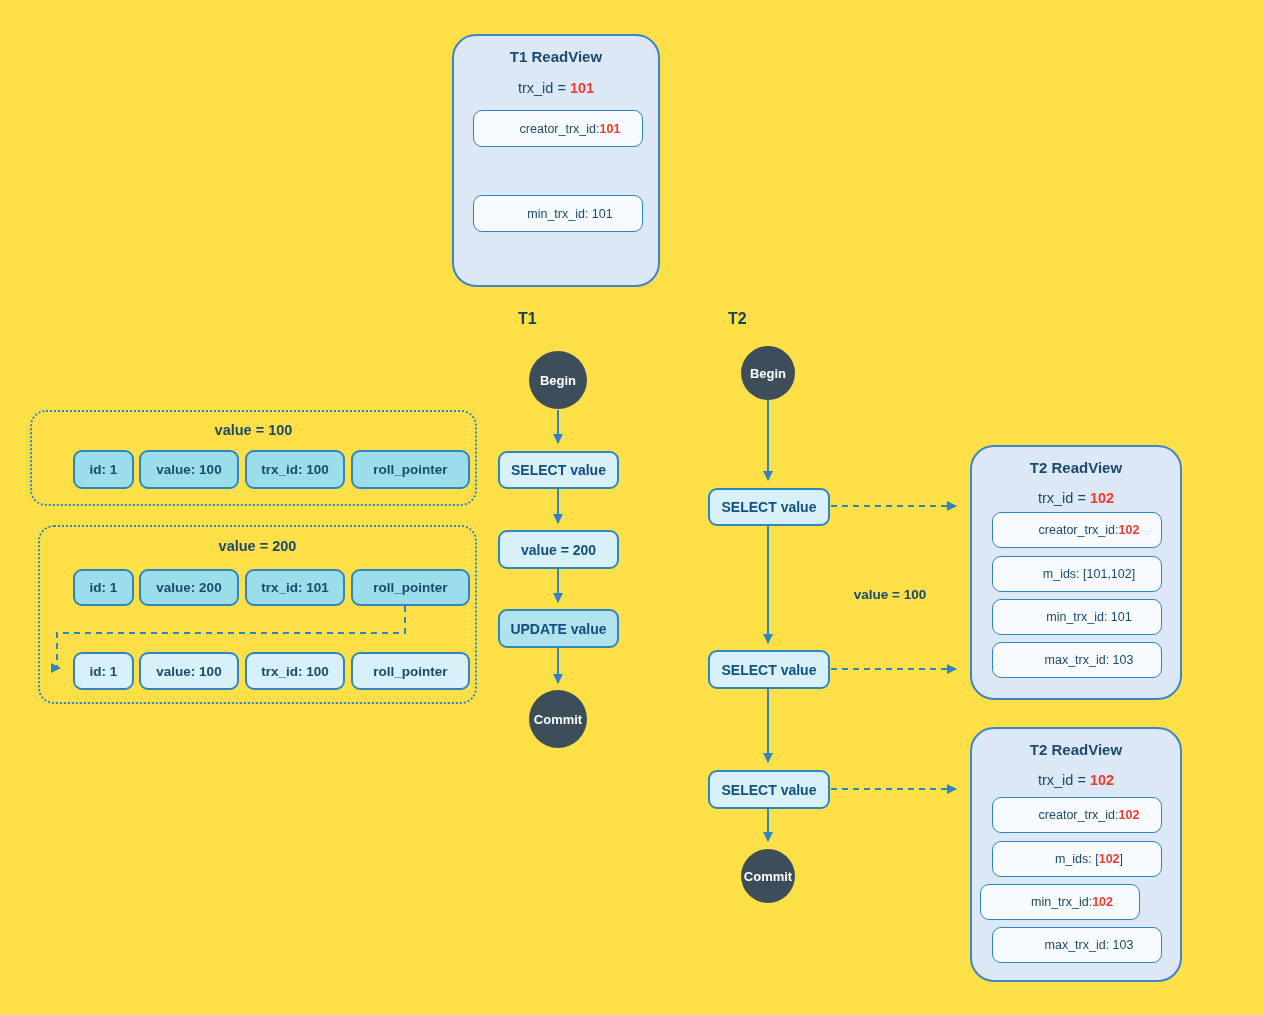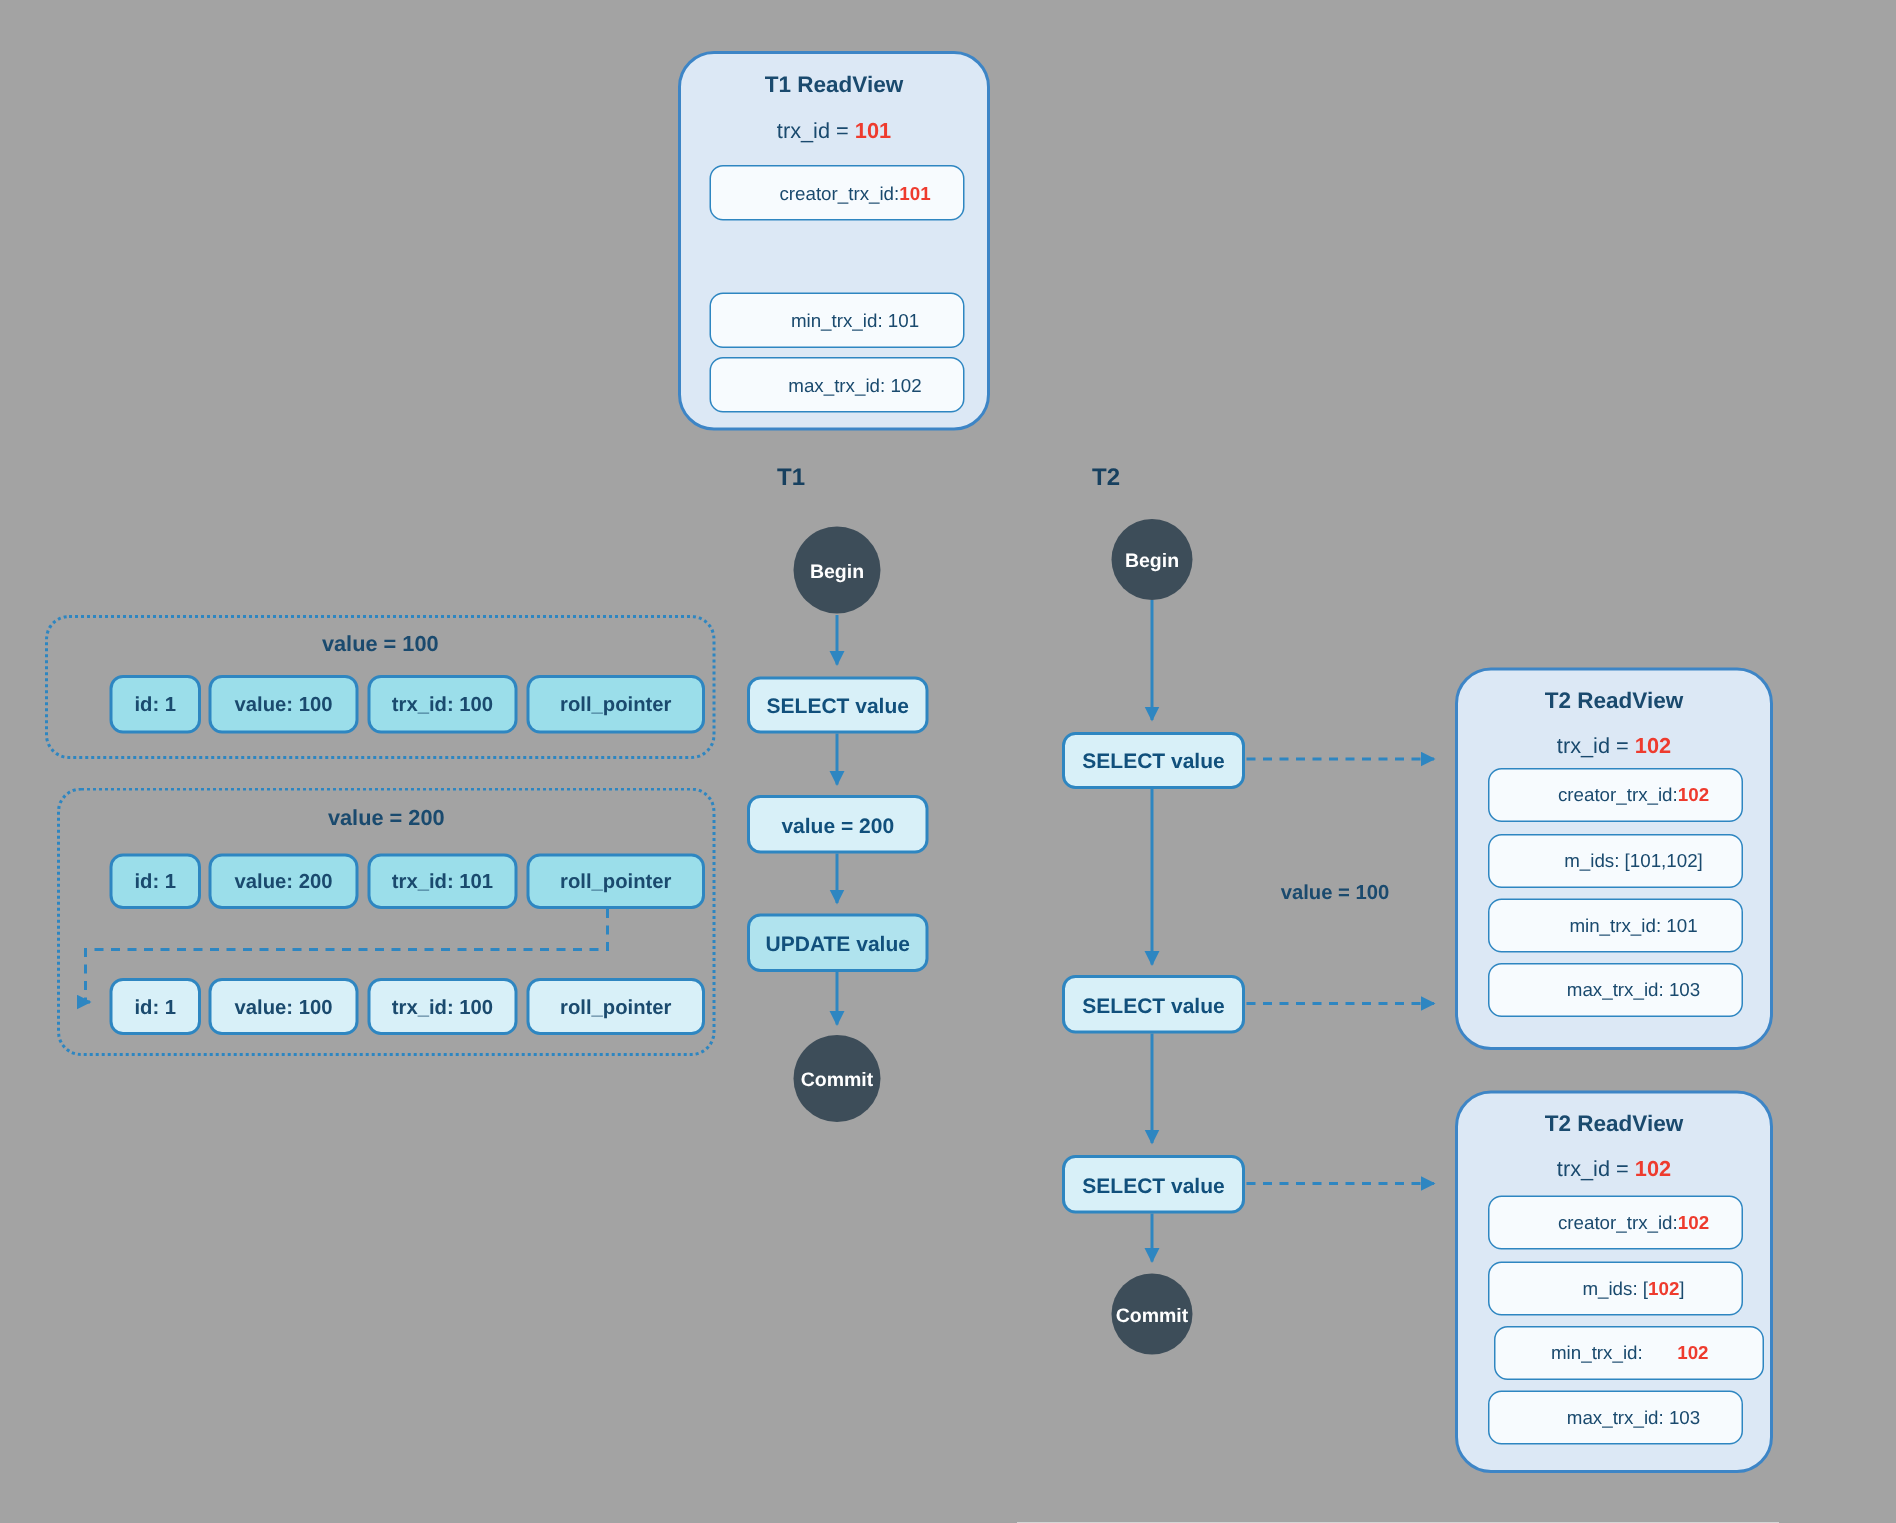--- a/index.html
+++ b/index.html
@@ -1,16 +1,16 @@
 <!DOCTYPE html>
 <html><head>
 <meta charset="utf-8">
 <style>
   html,body{margin:0;padding:0;background:#ffffff;}
-  .canvas{position:relative;width:1264px;height:1015px;background:#a3a3a3;
+  .canvas{position:relative;width:1264px;height:1015px;background:#fde047;
           font-family:"Liberation Sans",sans-serif;overflow:hidden;}
   .abs{position:absolute;box-sizing:border-box;}
   svg.arrows{position:absolute;left:0;top:0;z-index:1;}
 
   .panel{background:#dce8f5;border:2px solid #3d85c6;border-radius:24px;z-index:2;}
   .panel-title{color:#1a4a6e;font-weight:bold;font-size:15px;text-align:center;width:100%;}
   .trx-line{color:#1a4a6e;font-size:14.5px;text-align:center;width:100%;}
   .red{color:#ee3b2e;font-weight:bold;}
   .prow{background:#f7fbfe;border:1.8px solid #2e86c1;border-radius:9px;display:flex;
         align-items:center;justify-content:center;font-size:12.5px;color:#1a4a6e;z-index:3;padding-left:24px;}
@@ -64,25 +64,20 @@
   <div class="abs panel" style="left:452px;top:34px;width:208px;height:253px;">
     <div class="abs panel-title" style="top:12px;">T1 ReadView</div>
     <div class="abs trx-line" style="top:44px;"><span>trx_id = </span><span class="red">101</span></div>
     <div class="abs prow" style="left:19px;top:74px;width:170px;height:37px;">
         <span>creator_trx_id: </span>
         <span class="red">101</span>
         <span></span>
       </div>
     <div class="abs prow" style="left:19px;top:159px;width:170px;height:37px;">
         <span>min_trx_id: 101</span>
-        <span class="red"></span>
-        <span></span>
-      </div>
-    <div class="abs prow" style="left:19px;top:202px;width:170px;height:37px;">
-        <span>max_trx_id: 102</span>
         <span class="red"></span>
         <span></span>
       </div>
   </div>
 
   <div class="abs flow-title" style="left:518px;top:310px;width:80px;">T1</div>
   <div class="abs circle" style="left:529px;top:351px;width:58px;height:58px;">Begin</div>
   <div class="abs flowbox" style="left:498px;top:451px;width:121px;height:38px;">SELECT value</div>
   <div class="abs flowbox" style="left:498px;top:530px;width:121px;height:39px;">value = 200</div>
   <div class="abs flowbox update" style="left:498px;top:609px;width:121px;height:39px;">UPDATE value</div>
@@ -148,21 +143,21 @@
     <div class="abs prow" style="left:20px;top:68px;width:170px;height:36px;">
         <span>creator_trx_id: </span>
         <span class="red">102</span>
         <span></span>
       </div>
     <div class="abs prow" style="left:20px;top:112px;width:170px;height:36px;">
         <span>m_ids: [</span>
         <span class="red">102</span>
         <span>]</span>
       </div>
-    <div class="abs prow" style="left:24px;top:155px;width:180px;height:36px;gap:23px;">
+    <div class="abs prow" style="left:8px;top:155px;width:160px;height:36px;">
         <span>min_trx_id: </span>
         <span class="red">102</span>
         <span></span>
       </div>
     <div class="abs prow" style="left:20px;top:198px;width:170px;height:36px;">
         <span>max_trx_id: 103</span>
         <span class="red"></span>
         <span></span>
       </div>
   </div>

